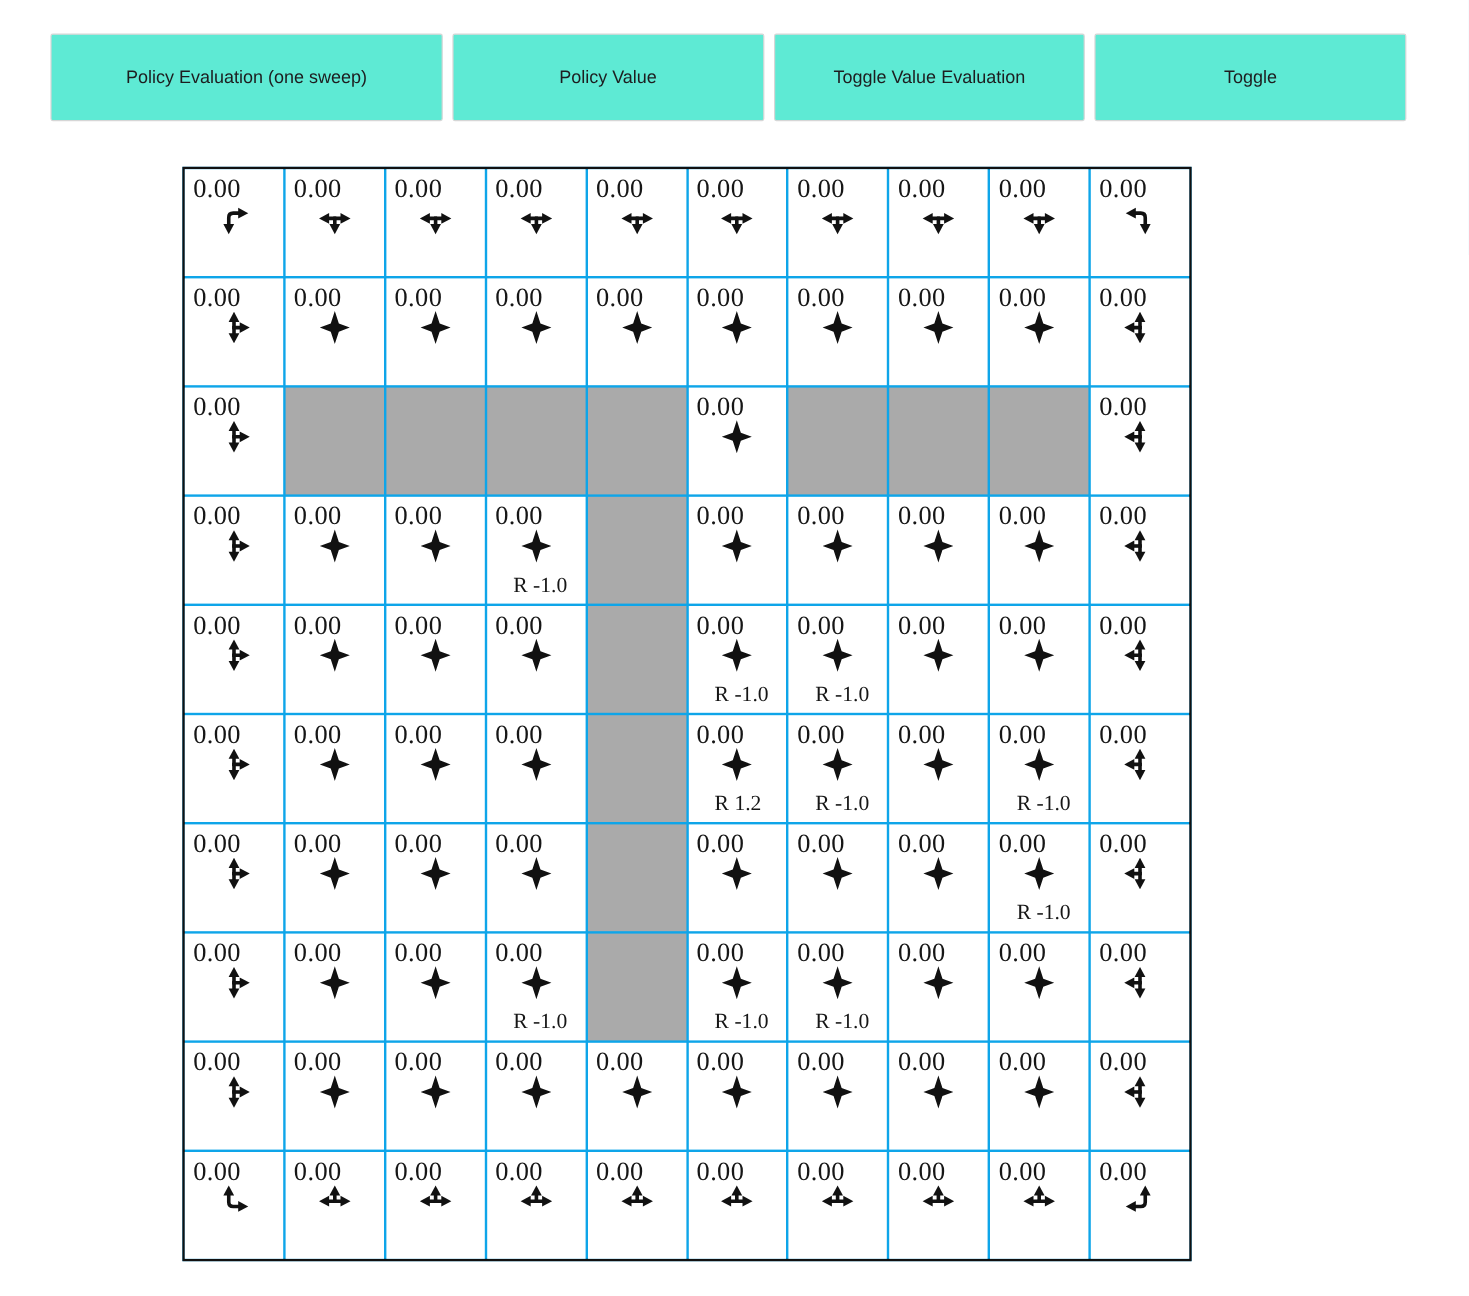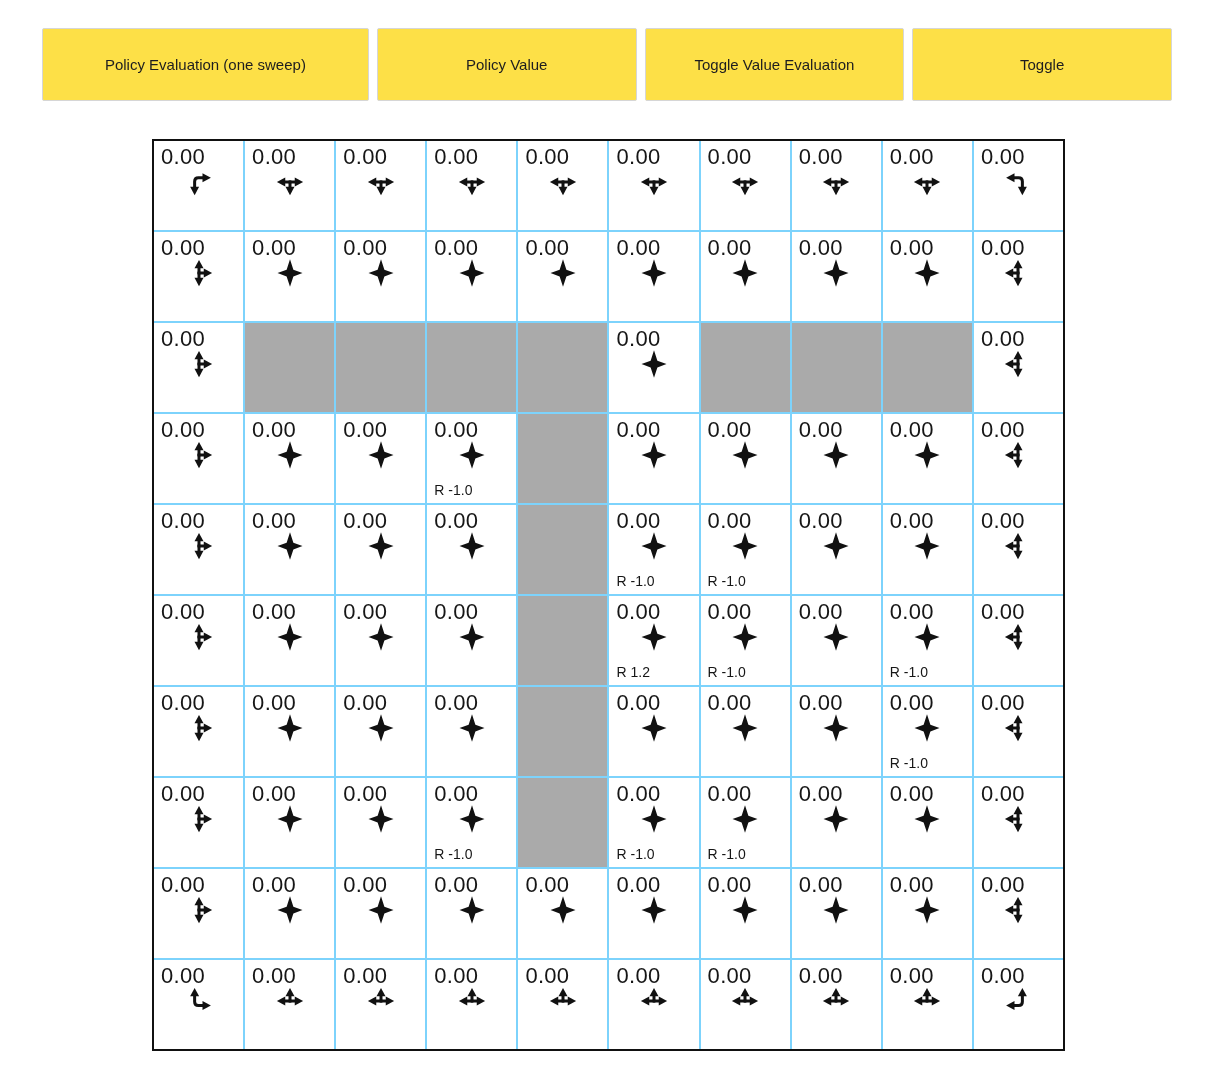--- a/index.html
+++ b/index.html
@@ -10,61 +10,62 @@
     width: 1224px;
     height: 1080px;
     overflow: hidden;
   }
   .toolbar {
     display: flex;
     gap: 8px;
     margin: 28px 52px 0 42px;
   }
   .btn {
-    background: #fde047;
+    background: #5eead4;
     border: 1px solid #d6d6d6;
     border-radius: 2px;
     height: 73px;
     font-size: 15px;
     color: #1d1d1f;
     font-family: inherit;
     flex: 1;
     cursor: pointer;
     padding: 0 24px;
   }
   .btn.wide { flex: 1.32; }
   .grid {
     box-sizing: border-box;
     margin: 38px 0 0 152px;
-    width: 913px;
+    width: 841px;
     display: grid;
     grid-template-columns: repeat(10, 1fr);
     grid-auto-rows: 89px;
-    background: #7dd3fc;
+    background: #0ea5e9;
     gap: 2px;
     border: 2px solid #111111;
+    font-family: Liberation Serif, serif;
   }
   .cell {
     background: #ffffff;
     position: relative;
   }
   .cell.wall { background: #aaaaaa; }
   .cell .val {
     position: absolute;
     top: 3px;
     left: 7px;
     font-size: 22px;
     color: #161616;
     letter-spacing: 0.3px;
   }
   .cell .rew {
     position: absolute;
     bottom: 5px;
-    left: 7px;
-    font-size: 14px;
+    left: 22px;
+    font-size: 18px;
     color: #161616;
   }
   .cell svg.arrow {
     position: absolute;
     top: 26px;
     left: 50%;
     transform: translateX(-50%);
   }
   svg.arrow line, svg.arrow path {
     stroke: #111111;

